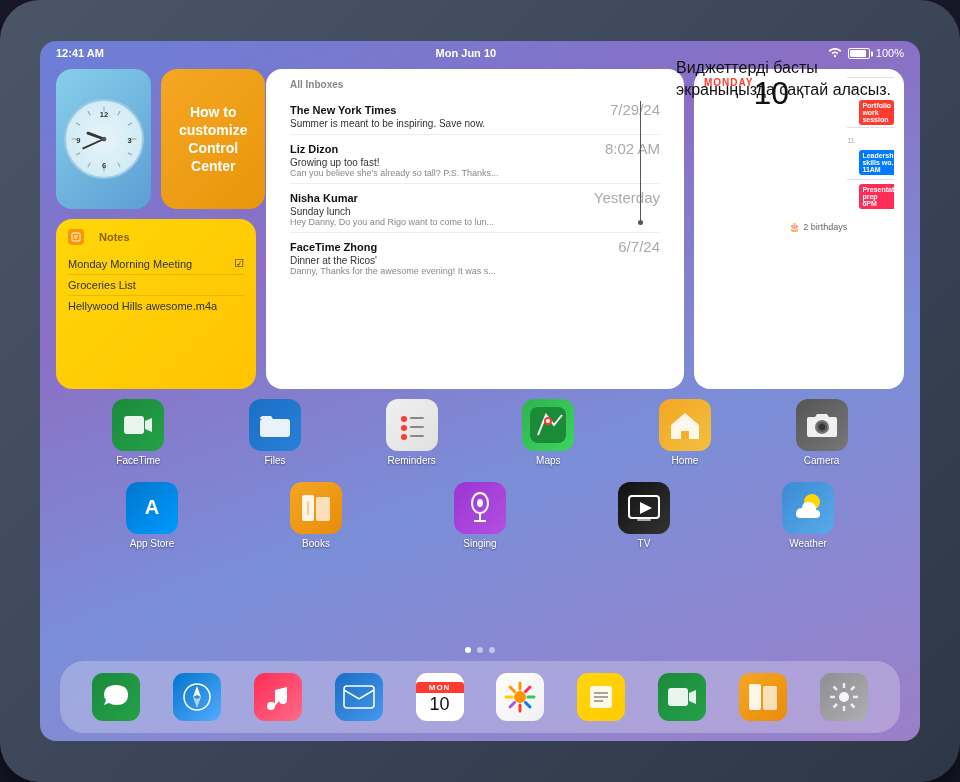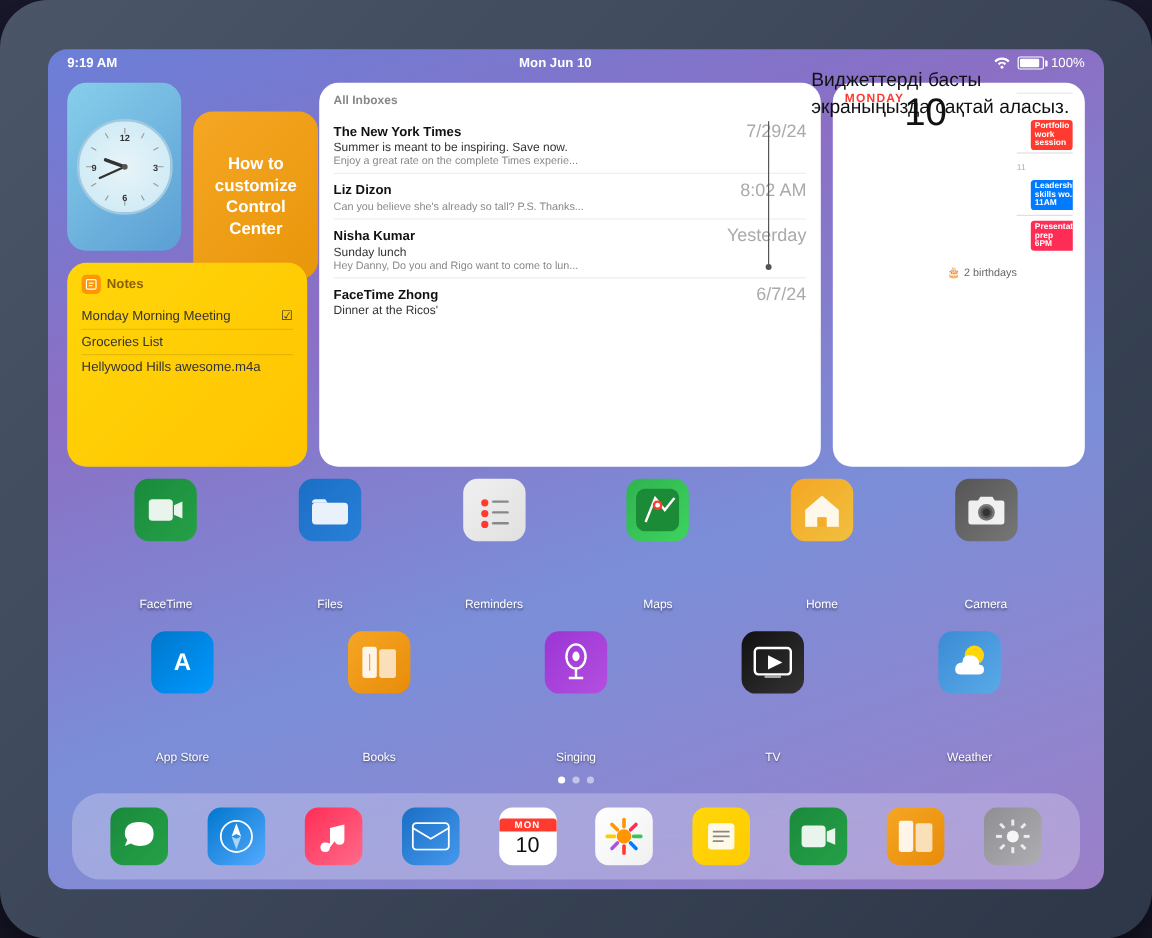--- a/index.html
+++ b/index.html
@@ -140,41 +140,40 @@
       flex: 1;
       height: 140px;
       background: linear-gradient(135deg, #f5a623 0%, #e8960a 100%);
       border-radius: 16px;
       display: flex;
       flex-direction: column;
       align-items: center;
       justify-content: center;
       padding: 18px;
       text-align: center;
-      margin-top: 24px;
     }
     .control-center-widget .title {
       font-size: 14px;
       font-weight: 700;
       color: white;
       line-height: 1.3;
     }
 
     
     .notes-widget {
       width: 200px;
       flex: 1;
       background: linear-gradient(135deg, #ffd60a 0%, #ffc400 100%);
       border-radius: 16px;
       padding: 10px 12px;
     }
     .notes-header {
       display: flex;
       align-items: center;
-      gap: 5px;
+      gap: 15px;
       margin-bottom: 8px;
     }
     .notes-icon {
       width: 16px;
       height: 16px;
       background: #ff9500;
       border-radius: 4px;
       display: flex;
       align-items: center;
       justify-content: center;
@@ -193,21 +192,21 @@
       justify-content: space-between;
       align-items: center;
     }
     .notes-item:last-child { border-bottom: none; }
 
     
     .mail-widget {
       flex: 1;
       background: white;
       border-radius: 16px;
-      padding: 10px 12px;
+      padding: 10px 24px;
       overflow: hidden;
     }
     .mail-header {
       font-size: 10px;
       color: #888;
       font-weight: 600;
       margin-bottom: 6px;
     }
     .mail-item {
       padding: 5px 0;
@@ -301,21 +300,20 @@
       justify-content: center;
       font-size: 24px;
       position: relative;
       overflow: hidden;
     }
     .app-label {
       font-size: 10px;
       color: white;
       text-align: left;
       text-shadow: 0 1px 2px rgba(0,0,0,0.5);
-      margin-top: 44px;
     }
 
     
     .app-facetime { background: linear-gradient(135deg, #1a8a3c 0%, #25a147 100%); }
     .app-files { background: linear-gradient(135deg, #1a6fc4 0%, #2980d8 100%); }
     .app-reminders { background: linear-gradient(135deg, #f0f0f0 0%, #e0e0e0 100%); }
     .app-maps { background: linear-gradient(135deg, #30b350 0%, #3dd45e 100%); }
     .app-home { background: linear-gradient(135deg, #f5a623 0%, #f0c040 100%); }
     .app-camera { background: linear-gradient(135deg, #555 0%, #777 100%); }
     .app-appstore { background: linear-gradient(135deg, #0077cc 0%, #0099ff 100%); }
@@ -417,21 +415,21 @@
       inset: 0;
     }
   </style>
 </head>
 <body>
 
 <div class="ipad-frame">
   <div class="ipad-screen">
 
     <div class="status-bar">
-      <div class="status-left">9:19 AM</div>
+      <div class="status-left">12:41 AM</div>
       <div class="status-left">Mon Jun 10</div>
       <div class="status-right">
         <span>
           <svg width="14" height="12" viewBox="0 0 14 12" fill="white">
             <path d="M7 2C4.5 2 2.3 3 0.7 4.7L2 6C3.3 4.6 5 3.8 7 3.8s3.7.8 5 2.2L13.3 4.7C11.7 3 9.5 2 7 2z"></path>
             <path d="M7 5.5c-1.4 0-2.6.6-3.5 1.5L4.9 8.4C5.5 7.5 6.2 7 7 7s1.5.5 2.1 1.4l1.4-1.4C9.6 6.1 8.4 5.5 7 5.5z"></path>
             <circle cx="7" cy="10" r="1.2"></circle>
           </svg>
         </span>
         <span>
@@ -519,46 +517,47 @@
 
       <div class="mail-widget">
         <div class="mail-header">All Inboxes</div>
 
         <div class="mail-item">
           <div class="mail-row-top">
             <span class="mail-sender">The New York Times</span>
             <span class="mail-date">7/29/24</span>
           </div>
           <div class="mail-subject">Summer is meant to be inspiring. Save now.</div>
-          <div class="mail-preview">Enjoy a great rate on the complete Times experie...</div>
         </div>
 
         <div class="mail-item">
           <div class="mail-row-top">
             <span class="mail-sender">Liz Dizon</span>
             <span class="mail-date">8:02 AM</span>
           </div>
+          <div class="mail-subject">Growing up too fast!</div>
           <div class="mail-preview">Can you believe she's already so tall? P.S. Thanks...</div>
         </div>
 
         <div class="mail-item">
           <div class="mail-row-top">
             <span class="mail-sender">Nisha Kumar</span>
             <span class="mail-date">Yesterday</span>
           </div>
           <div class="mail-subject">Sunday lunch</div>
           <div class="mail-preview">Hey Danny, Do you and Rigo want to come to lun...</div>
         </div>
 
         <div class="mail-item">
           <div class="mail-row-top">
             <span class="mail-sender">FaceTime Zhong</span>
             <span class="mail-date">6/7/24</span>
           </div>
           <div class="mail-subject">Dinner at the Ricos'</div>
+          <div class="mail-preview">Danny, Thanks for the awesome evening! It was s...</div>
         </div>
       </div>
 
       <div class="calendar-widget">
         <div class="calendar-inner">
           <div class="cal-day-label">MONDAY</div>
           <div class="cal-date">10</div>
           <div class="cal-birthdays">
             <span>🎂</span>
             <span>2 birthdays</span>

